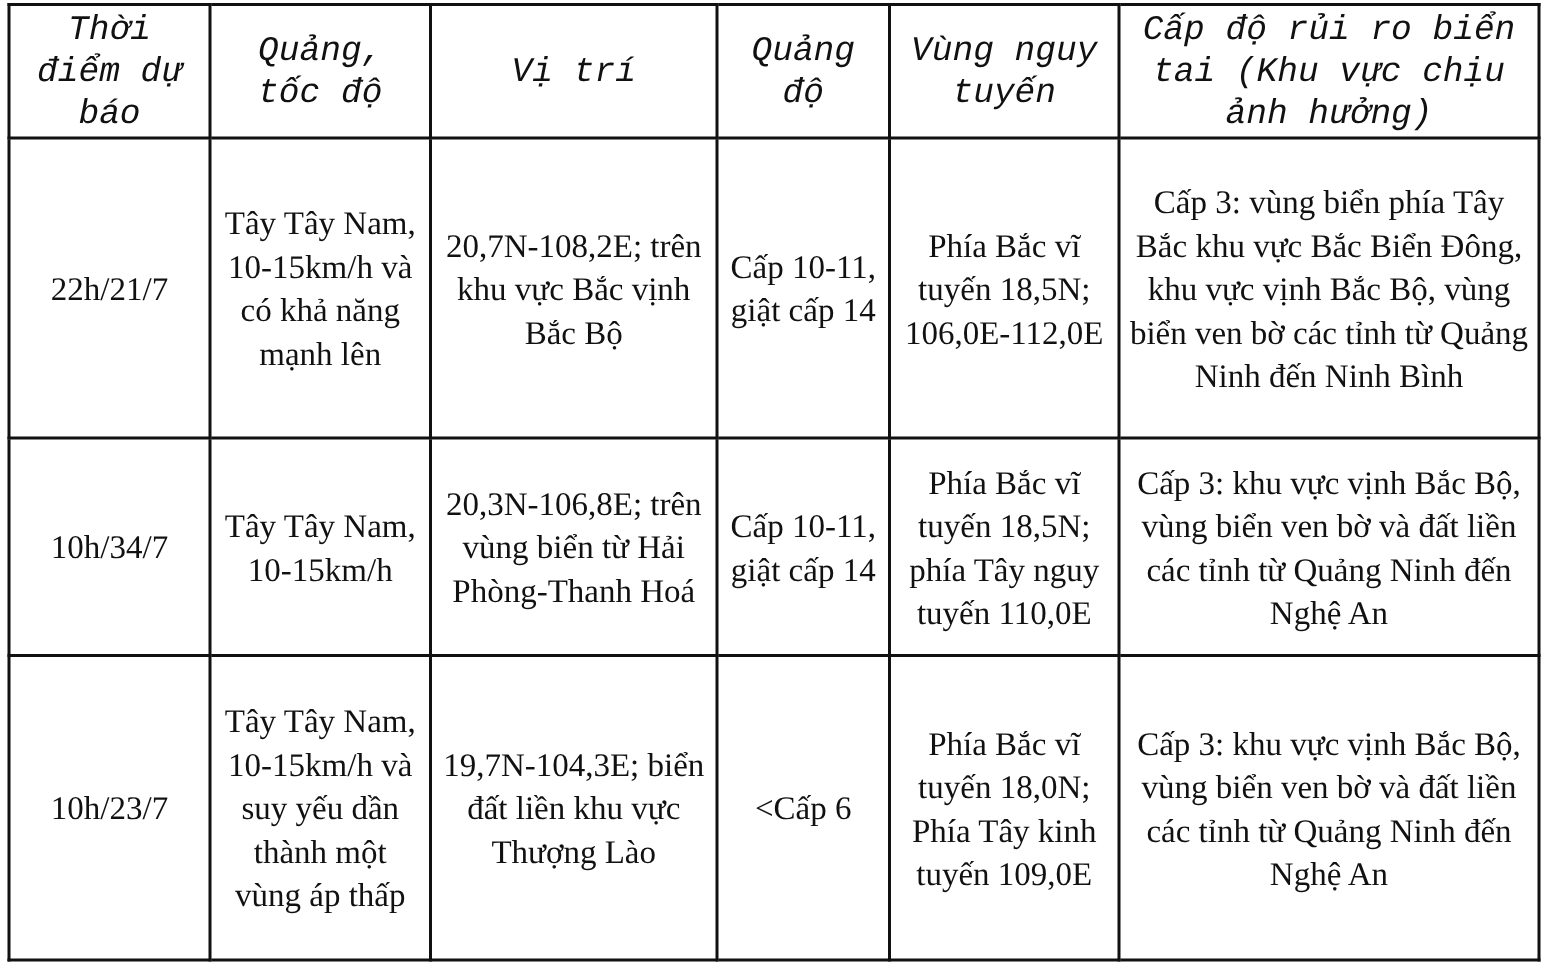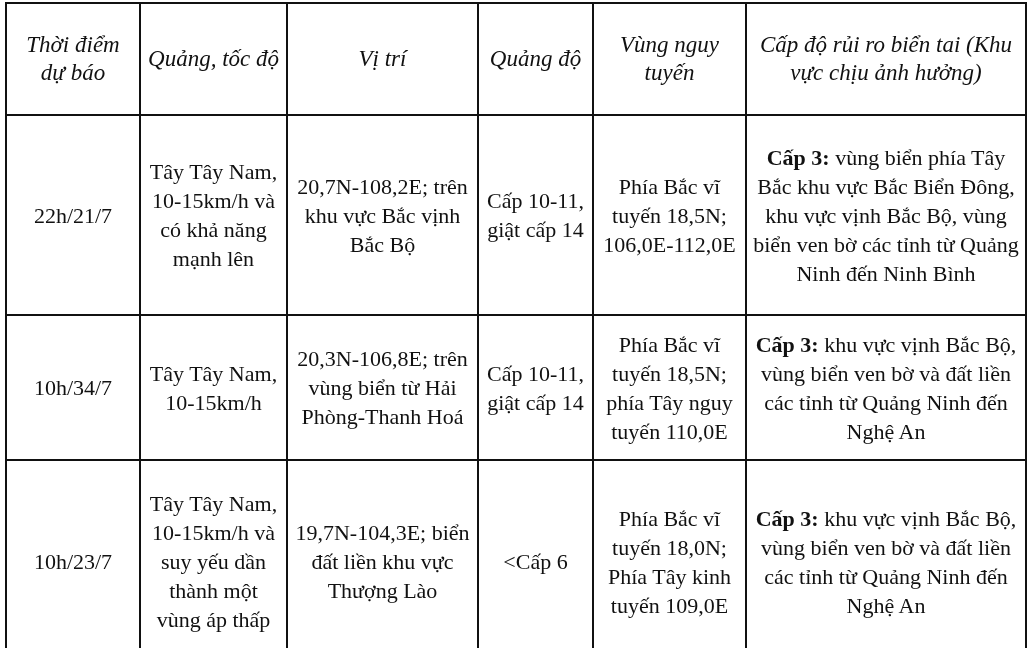--- a/index.html
+++ b/index.html
@@ -33,26 +33,26 @@
       padding: 0 6px;
       box-sizing: border-box;
       word-wrap: break-word;
     }
     table.forecast th {
       font-weight: normal;
       font-style: italic;
       font-size: 23px;
       line-height: 28px;
     }
-    tr.header-row { height: 112px; }
+    tr.header-row { height: 89px; font-family: Liberation Mono, monospace; }
     tr.row-0 { height: 200px; }
     tr.row-1 { height: 145px; }
     tr.row-2 { height: 203px; }
     .risk-level {
-      font-weight: bold;
+      font-weight: normal;
     }
   </style>
 </head>
 <body>
 
 <table class="forecast">
   <colgroup>
     <col style="width:134px">
     <col style="width:147px">
     <col style="width:191px">

